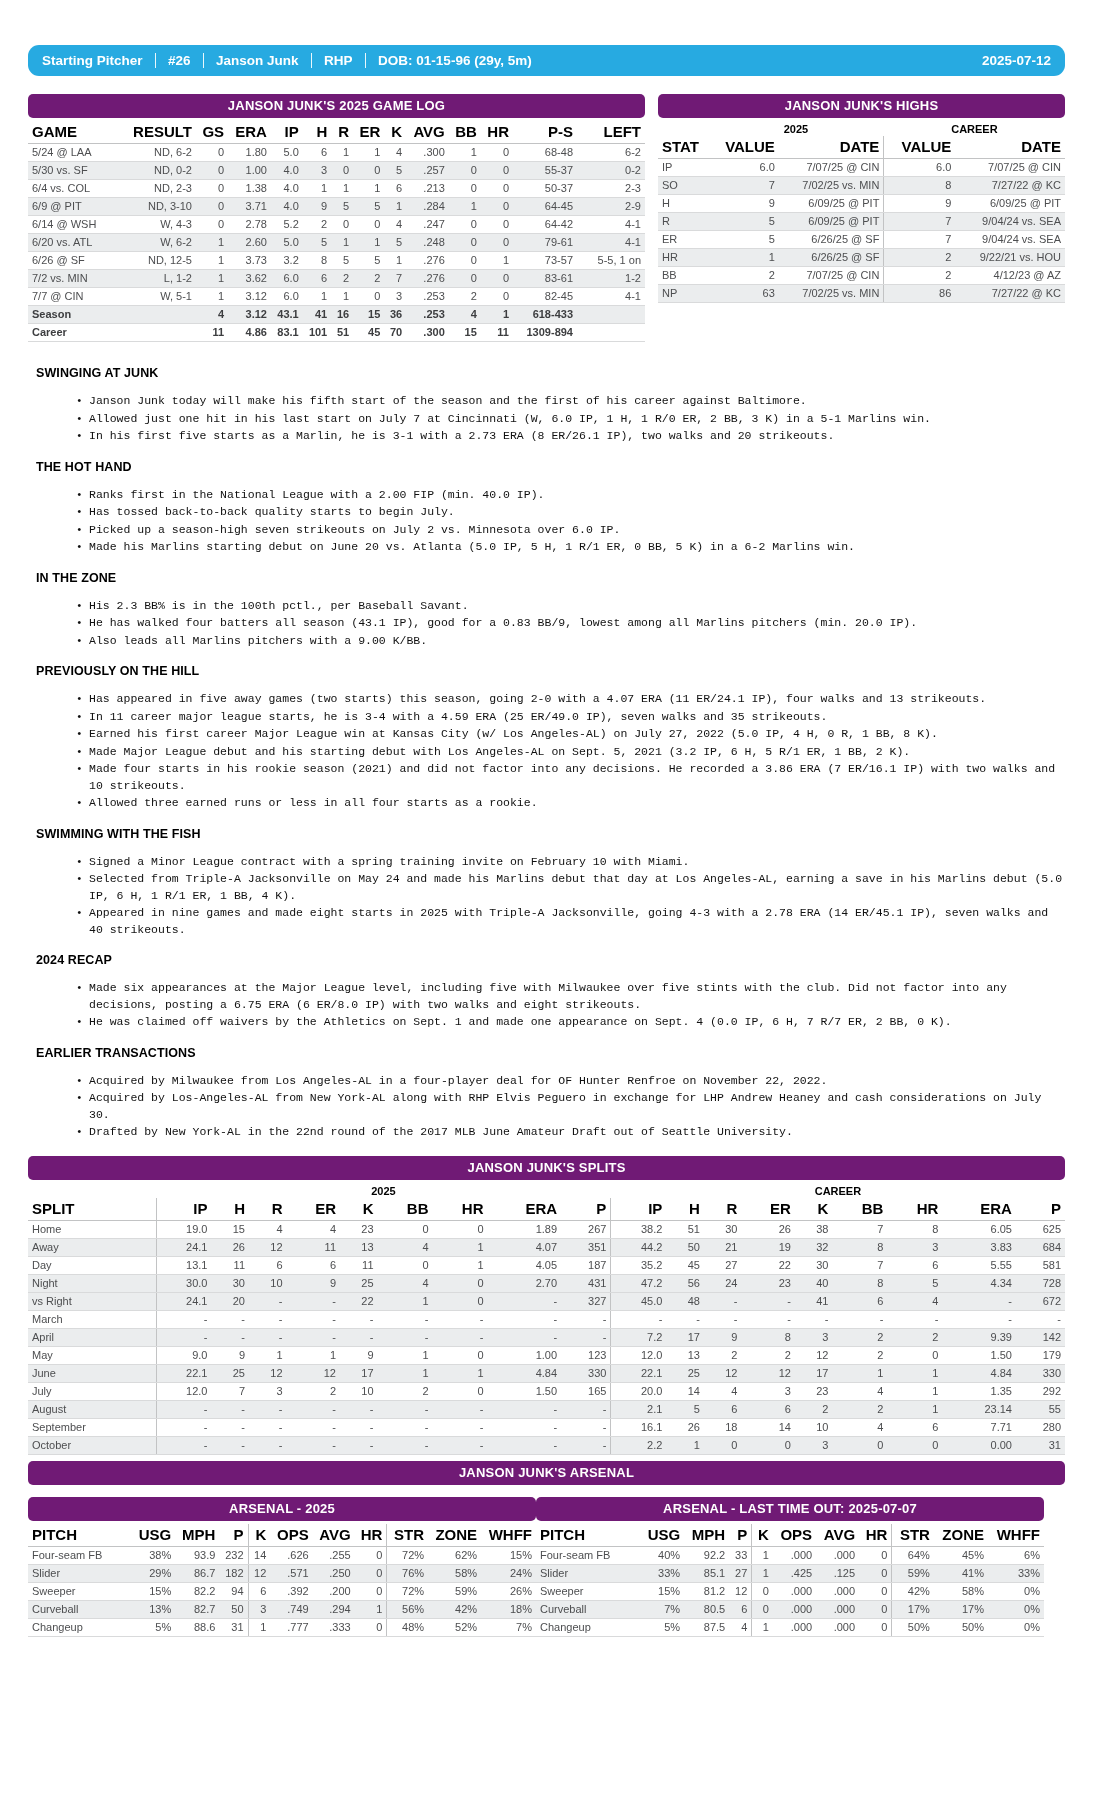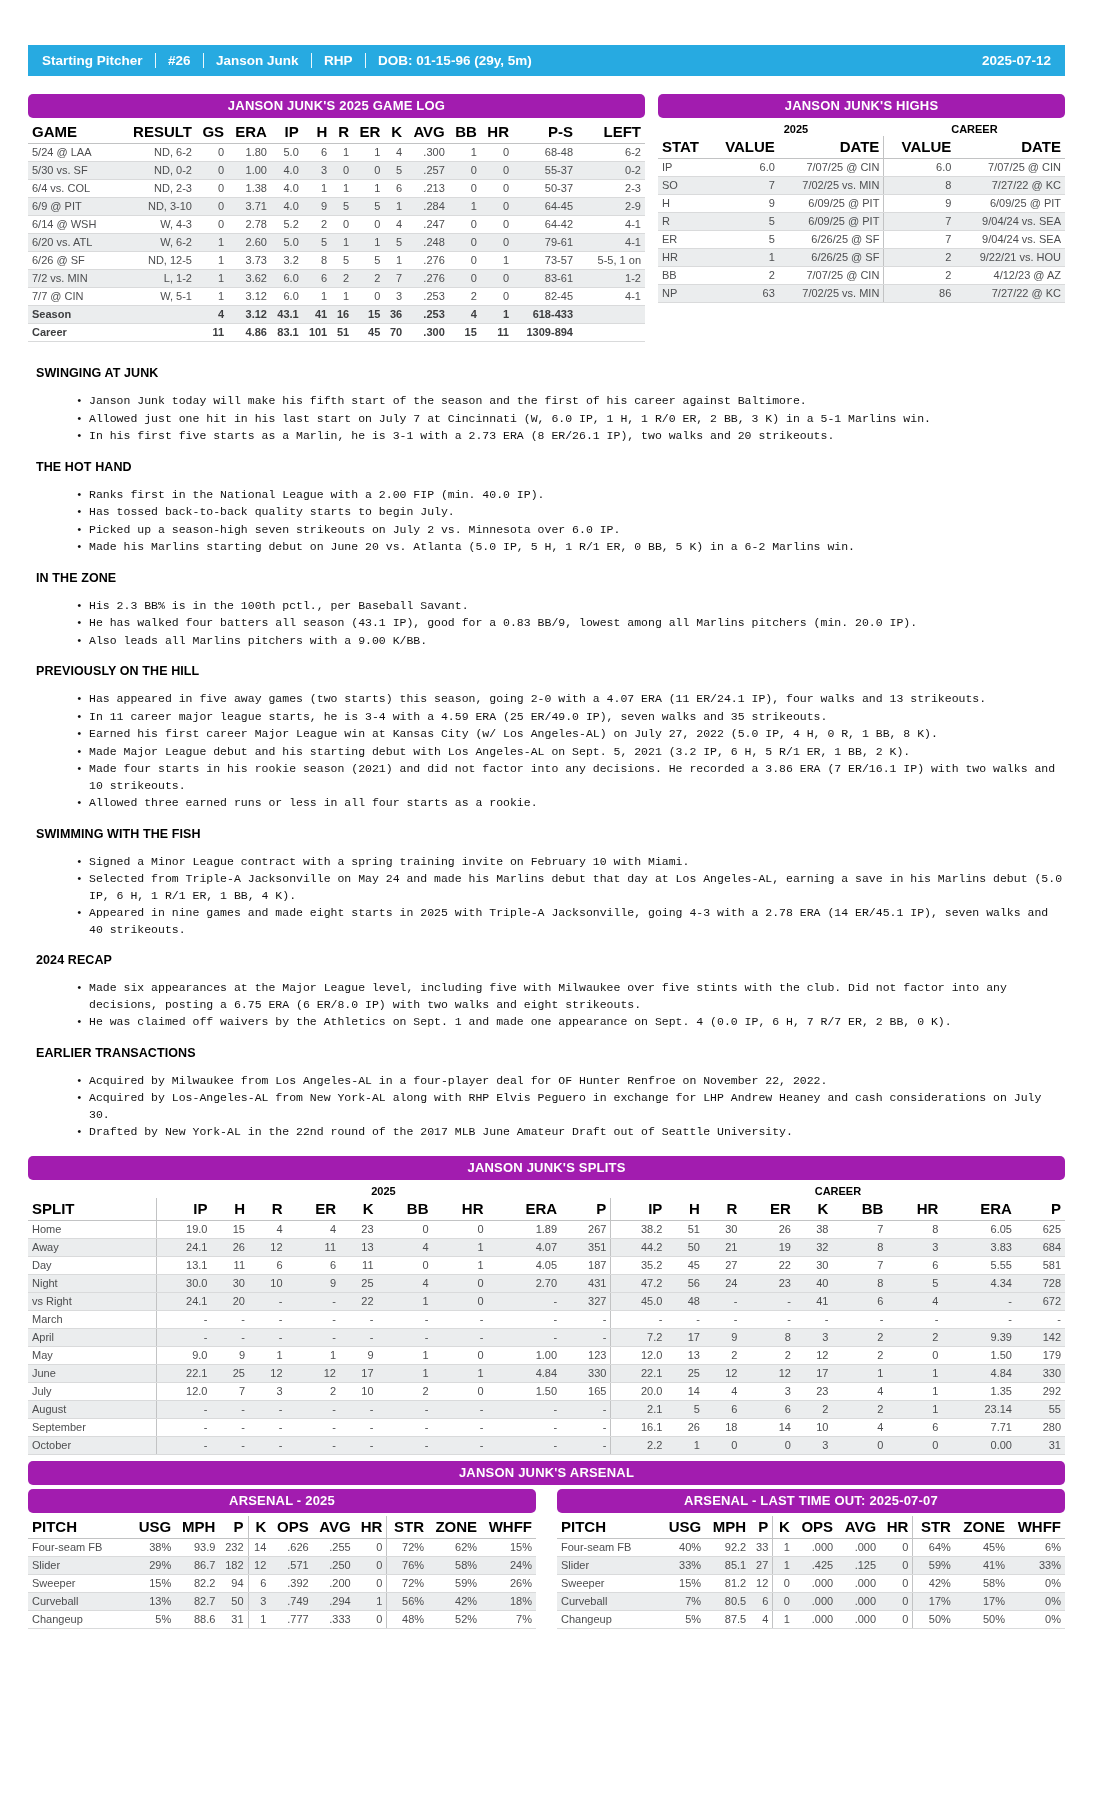--- a/index.html
+++ b/index.html
@@ -8,30 +8,30 @@
     width:1093px; height:1800px;
     font-family:"Liberation Sans", sans-serif;
     color:#1a1a1a;
     position:relative;
   }
   .page { padding:45px 28px 0 28px; }
 
   
   .top-bar {
     display:flex; justify-content:space-between; align-items:center;
-    background:#27AAE1; border-radius:0;
+    background:#27AAE1; border-radius:11px;
     color:#fff; font-weight:bold; font-size:13.5px;
     padding:6px 14px; height:31px;
   }
   .top-left { display:flex; align-items:center; gap:12px; white-space:nowrap; }
   .sep { width:1.5px; height:15px; background:rgba(255,255,255,.9); display:inline-block; }
 
   
   .bar {
-    background:#a21caf; color:#fff; font-weight:bold; text-align:center;
+    background:#701a75; color:#fff; font-weight:bold; text-align:center;
     border-radius:5px; font-size:13px; padding:4px 0 5px 0; letter-spacing:.2px;
   }
   table.tbl { border-collapse:collapse; width:100%; margin-top:3px; table-layout:auto; }
   table.tbl td {
     font-size:11px; color:#4d4e50; padding:2px 4px 3px 4px;
     border-bottom:1px solid #d9dadb; text-align:right; white-space:nowrap;
   }
   table.tbl td:first-child, table.tbl tr.cols th:first-child { text-align:left; }
   table.tbl tr.stripe td { background:#ebedee; }
   table.tbl tr.total td { font-weight:bold; color:#3d3e40; }
@@ -68,21 +68,21 @@
   .note-block li::before { content:"\2022"; position:absolute; left:0; top:0; font-size:11px; color:#111; }
 
   
   .splits-wrap { margin-top:8px; }
   .splits-tbl td:nth-child(1){ width:128px; }
   .splits-tbl td:nth-child(2), .splits-tbl tr.cols th:nth-child(2) { border-left:1px solid #c2c3c4; }
   .splits-tbl td:nth-child(11), .splits-tbl tr.cols th:nth-child(11) { border-left:1px solid #c2c3c4; }
 
   
   .arsenal-wrap { margin-top:6px; }
-  .arsenal-cols { display:flex; gap:21px; margin-top:4px; }
+  .arsenal-cols { display:flex; margin-top:12px; }
   .arsenal-col { width:508px; }
   .arsenal-tbl td:nth-child(1){ width:104px; }
   .arsenal-tbl td:nth-child(5), .arsenal-tbl tr.cols th:nth-child(5) { border-left:1px solid #c2c3c4; }
   .arsenal-tbl td:nth-child(9), .arsenal-tbl tr.cols th:nth-child(9) { border-left:1px solid #c2c3c4; }
 </style>
 </head>
 <body>
 
 <div class="page">
 

